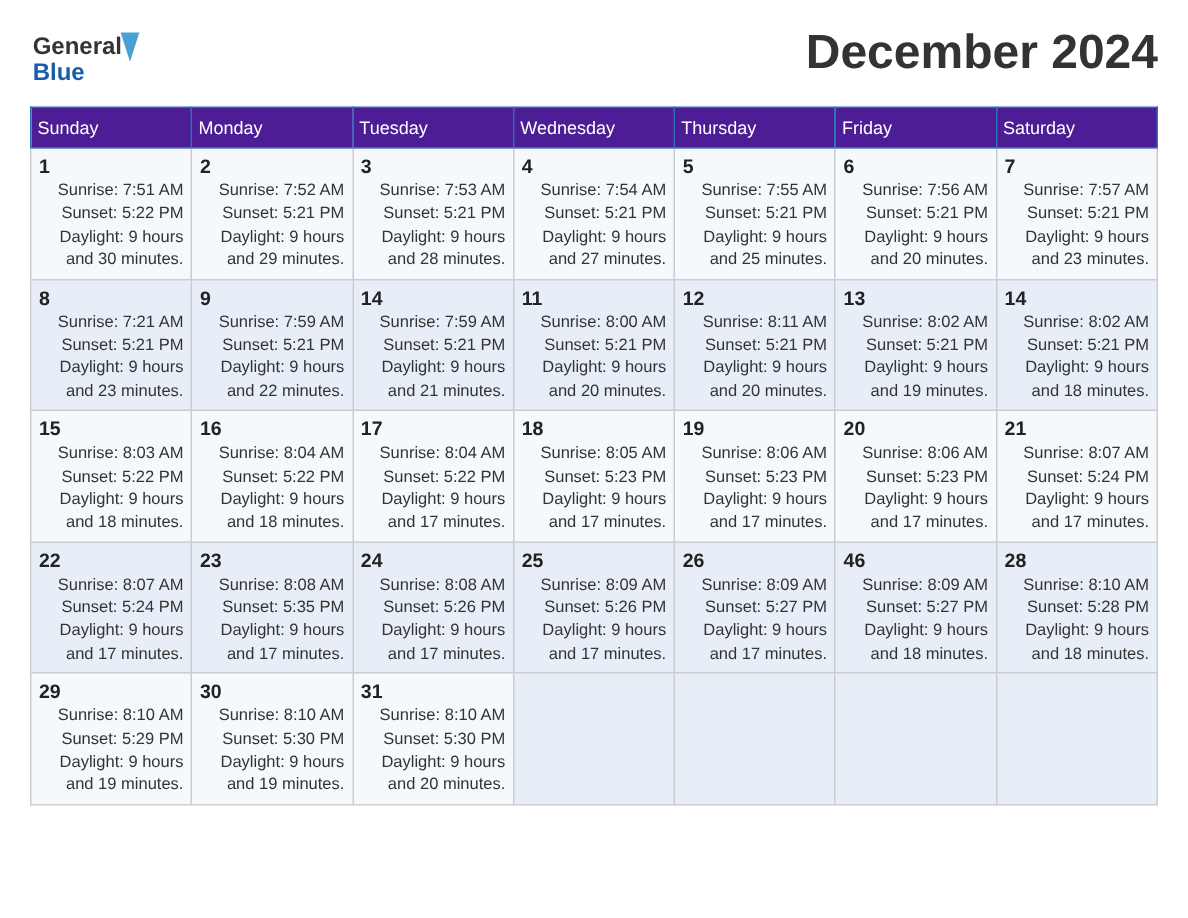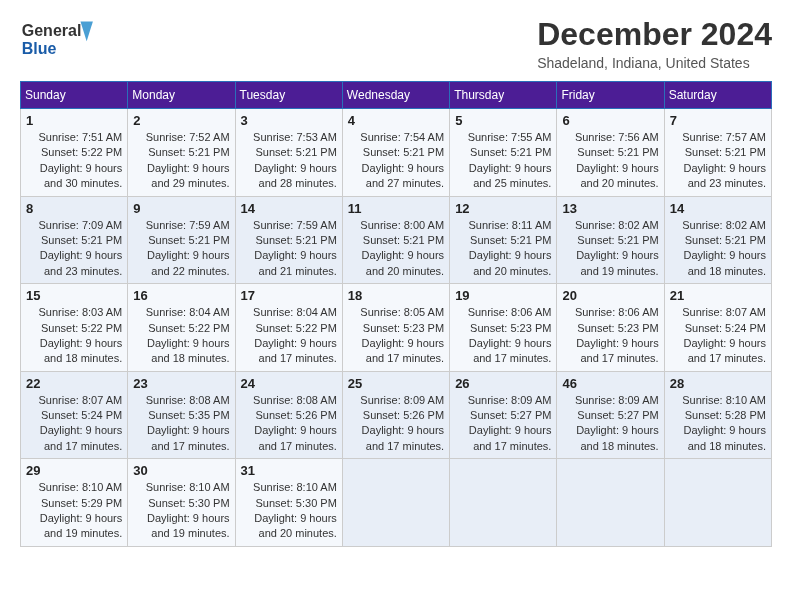--- a/index.html
+++ b/index.html
@@ -78,21 +78,20 @@
 <div class="header">
   <div class="logo">
     <svg class="logo-svg" viewBox="0 0 90 50">
       <text x="2" y="22" font-family="Arial" font-size="18" font-weight="bold" fill="#333">General</text>
       <text x="2" y="42" font-family="Arial" font-size="18" font-weight="bold" fill="#1a5ca8">Blue</text>
       <polygon points="68,6 82,6 75,28" fill="#4a9fd4"></polygon>
     </svg>
   </div>
   <div class="title-block">
     <div class="month-title">December 2024</div>
-    <div class="location">Shadeland, Indiana, United States</div>
   </div>
 </div>
 
 <table class="calendar">
   <thead>
     <tr>
     <th>Sunday</th>
         <th>Monday</th>
         <th>Tuesday</th>
         <th>Wednesday</th>
@@ -157,21 +156,21 @@
           <span>Sunrise: 7:57 AM</span><br>
           <span>Sunset: 5:21 PM</span><br>
           <span>Daylight: 9 hours and 23 minutes.</span>
         </div>
       </td>
       </tr>
       <tr>
         <td>
         <span class="day-num">8</span>
         <div class="day-info">
-          <span>Sunrise: 7:09 AM</span><br>
+          <span>Sunrise: 7:21 AM</span><br>
           <span>Sunset: 5:21 PM</span><br>
           <span>Daylight: 9 hours and 23 minutes.</span>
         </div>
       </td>
         <td>
         <span class="day-num">9</span>
         <div class="day-info">
           <span>Sunrise: 7:59 AM</span><br>
           <span>Sunset: 5:21 PM</span><br>
           <span>Daylight: 9 hours and 22 minutes.</span>

